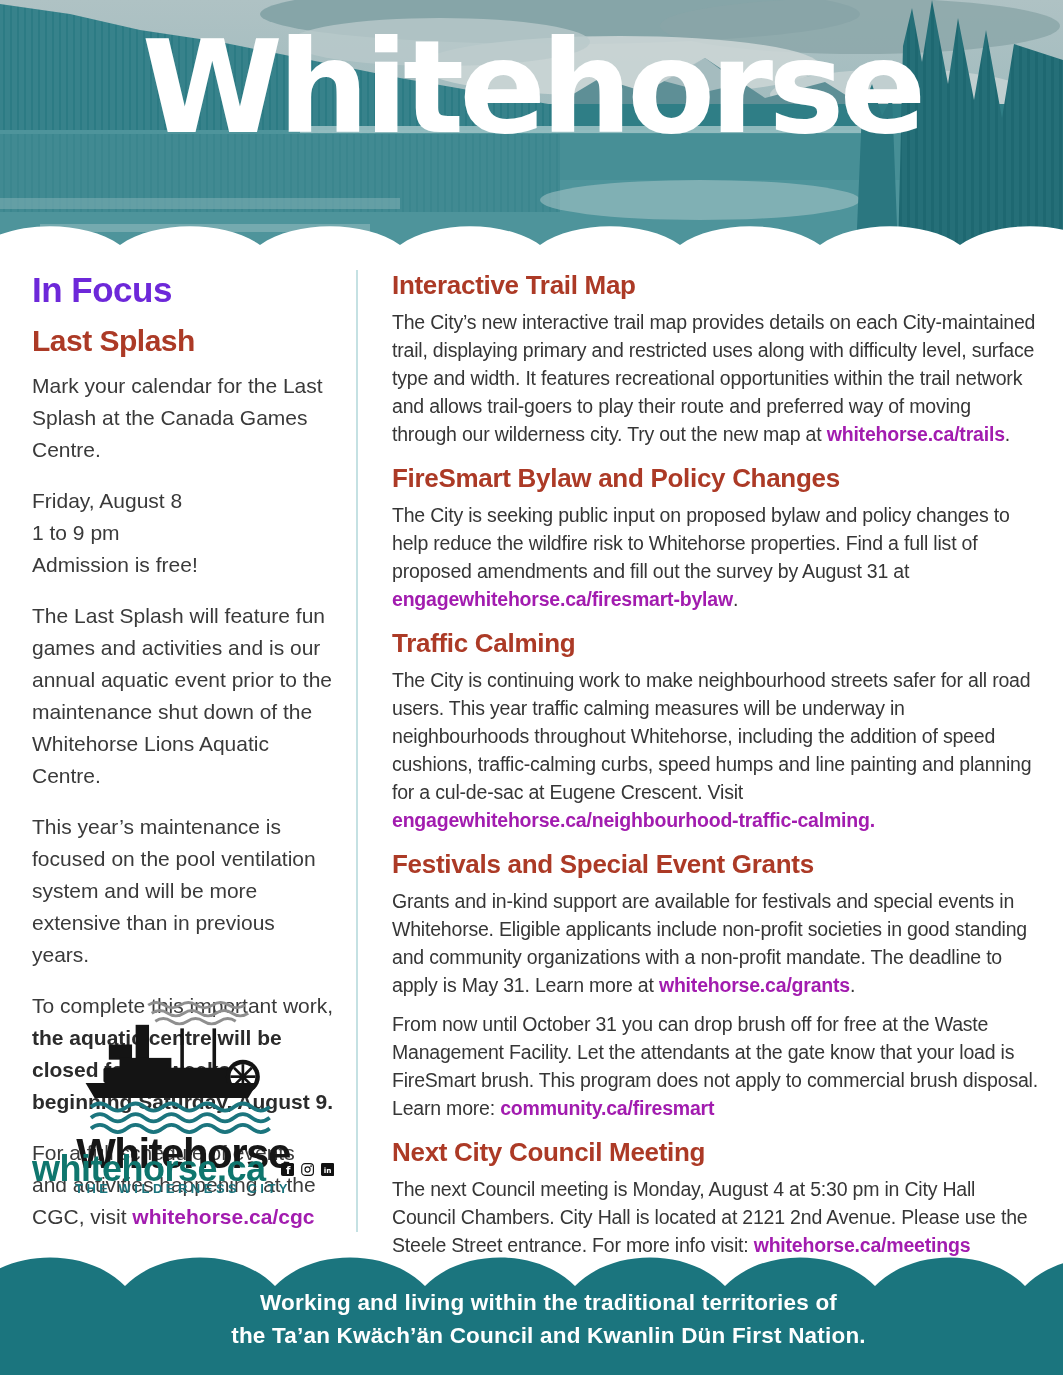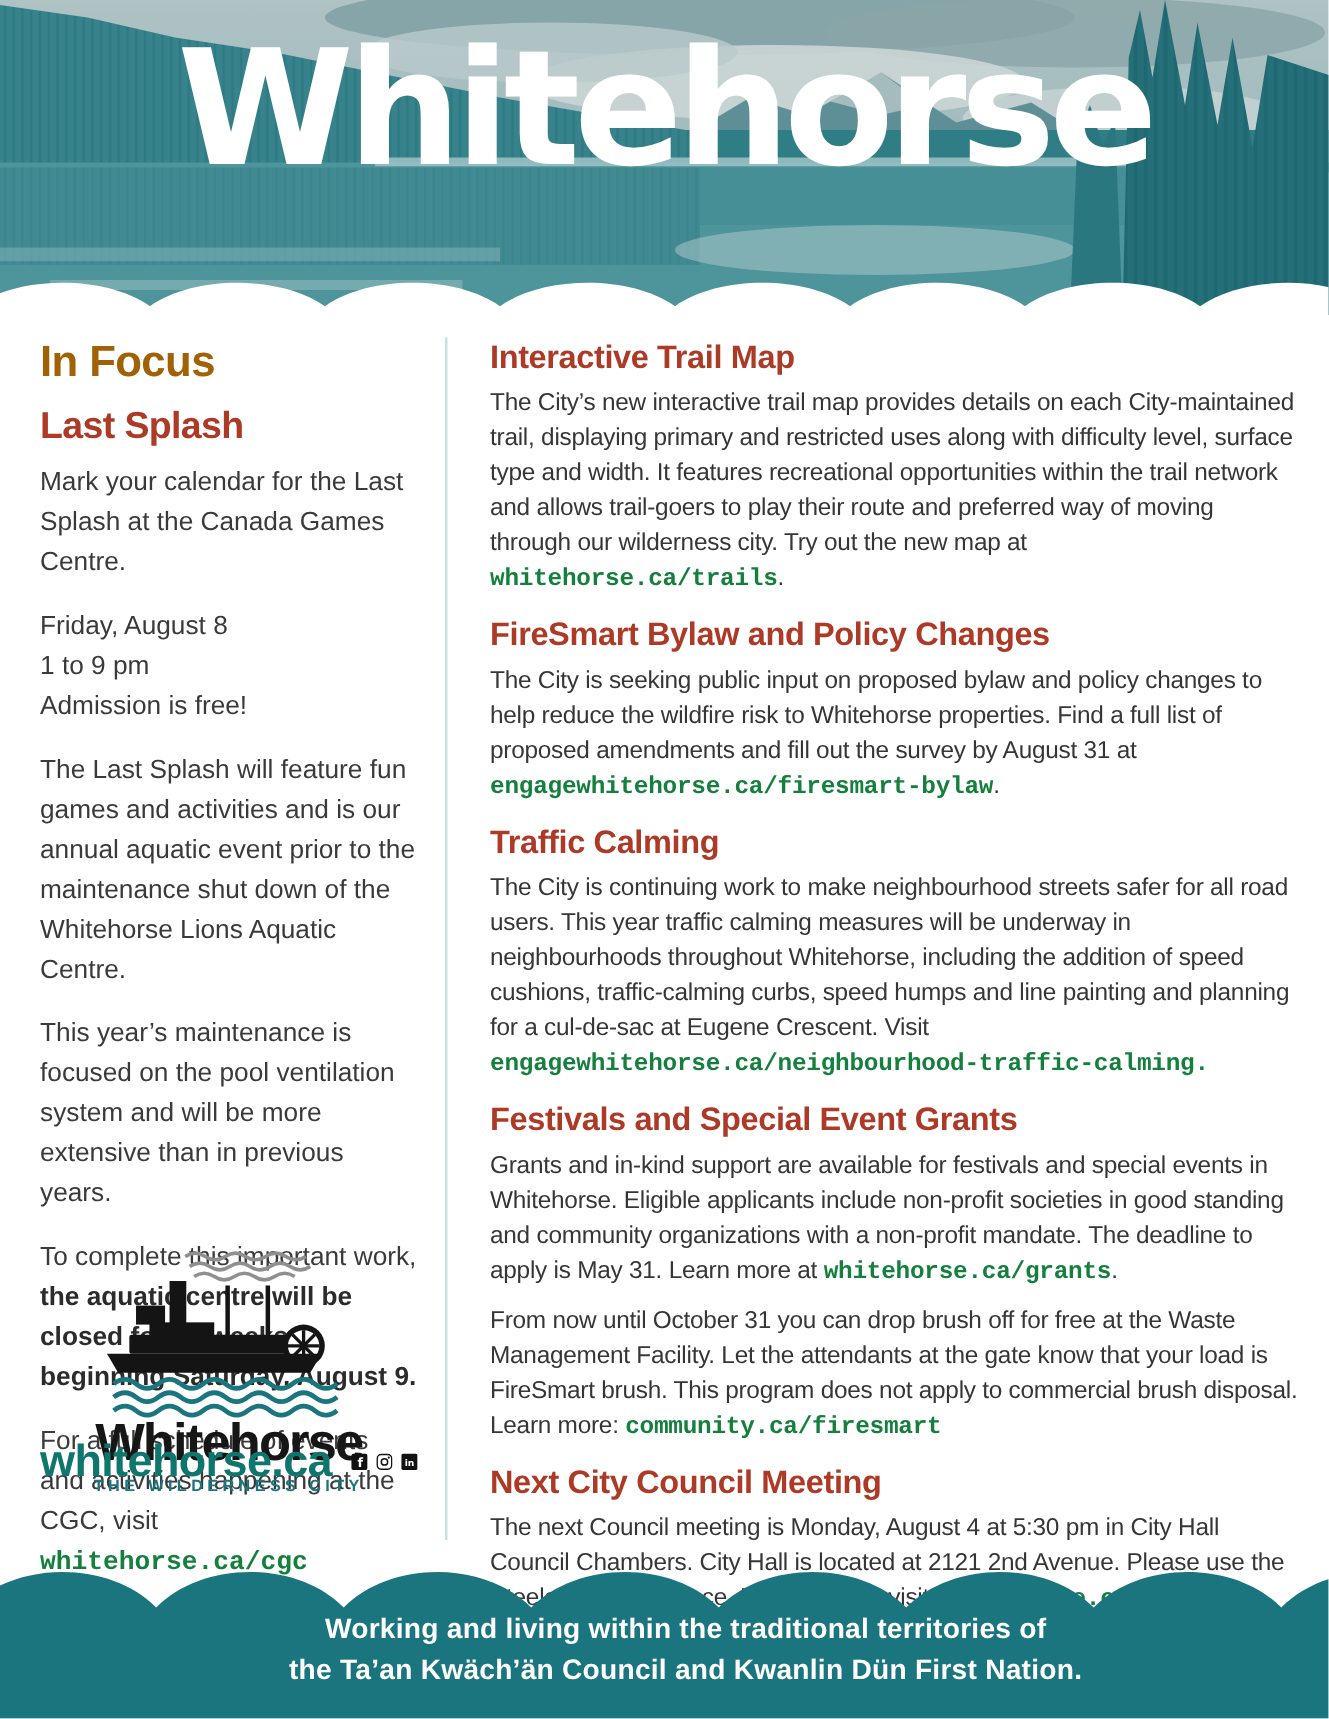--- a/index.html
+++ b/index.html
@@ -12,26 +12,26 @@
   .wordmark{position:absolute;top:14px;left:0;right:0;text-align:center;
             font-family:"DejaVu Sans", sans-serif;font-weight:bold;font-size:128px;
             color:#ffffff;letter-spacing:-5px;line-height:1.15;}
   .subtitle{position:absolute;top:184px;left:0;right:0;text-align:center;color:#ffffff;
             font-weight:bold;font-size:25px;letter-spacing:2px;white-space:nowrap;}
   .subtitle .date{margin-left:36px;}
   .wave-bottom{position:absolute;left:0;bottom:-1px;width:100%;height:34px;display:block;}
 
   
   .left-col{position:absolute;left:32px;top:260px;width:302px;}
-  .infocus{font-size:35px;font-weight:bold;color:#a16207;margin:10px 0 4px;letter-spacing:-0.5px;}
+  .infocus{font-size:35px;font-weight:bold;color:#6d28d9;margin:10px 0 4px;letter-spacing:-0.5px;}
   .left-col h2{font-size:30px;font-weight:bold;color:#AC3A26;margin:14px 0 12px;letter-spacing:-0.5px;}
   .left-col p{font-size:21px;line-height:32px;color:#3A3A3A;margin:0 0 19px;}
   .pre{white-space:pre-line;}
   .left-col strong{color:#2B2B2B;}
-  a.link{color:#15803d;font-weight:bold;text-decoration:none;cursor:pointer;font-family:Liberation Mono, monospace;}
+  a.link{color:#a21caf;font-weight:bold;text-decoration:none;cursor:pointer;}
 
   
   .divider{position:absolute;left:356px;top:270px;width:2px;height:962px;background:#C5E1E3;}
 
   
   .right-col{position:absolute;left:392px;top:260px;width:648px;}
   .right-col h3{font-size:26px;font-weight:bold;color:#AC3A26;margin:15px 0 7px;letter-spacing:-0.3px;}
   .right-col h3:first-child{margin-top:10px;}
   .right-col p{font-size:19.5px;line-height:28px;color:#363636;margin:0 0 11px;letter-spacing:-0.2px;}
 

